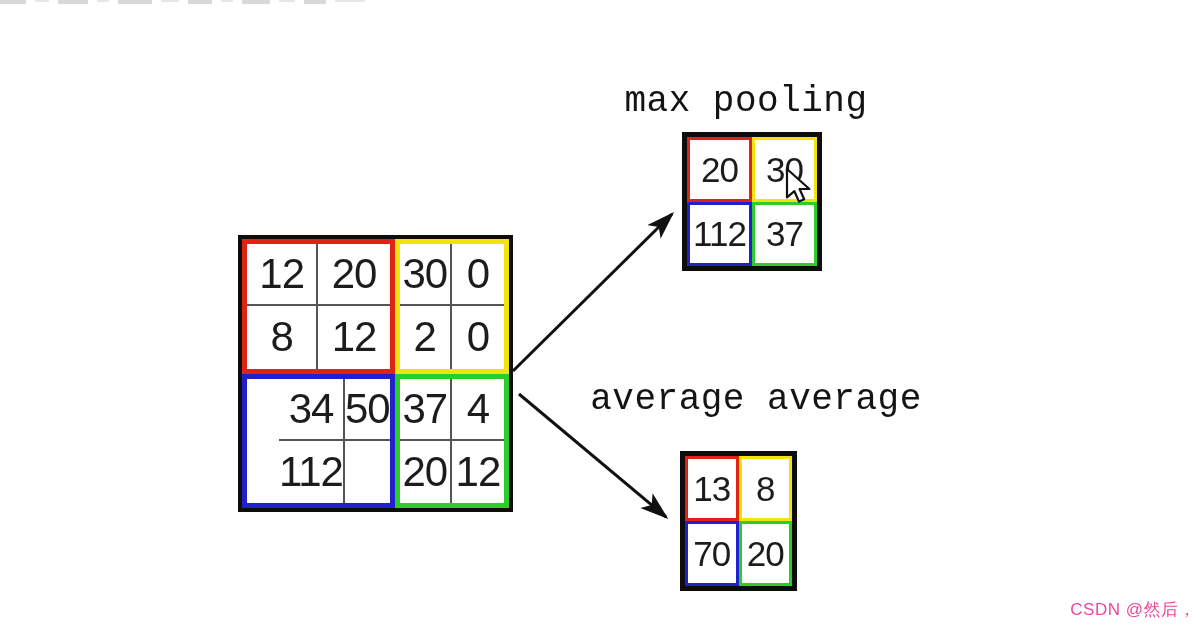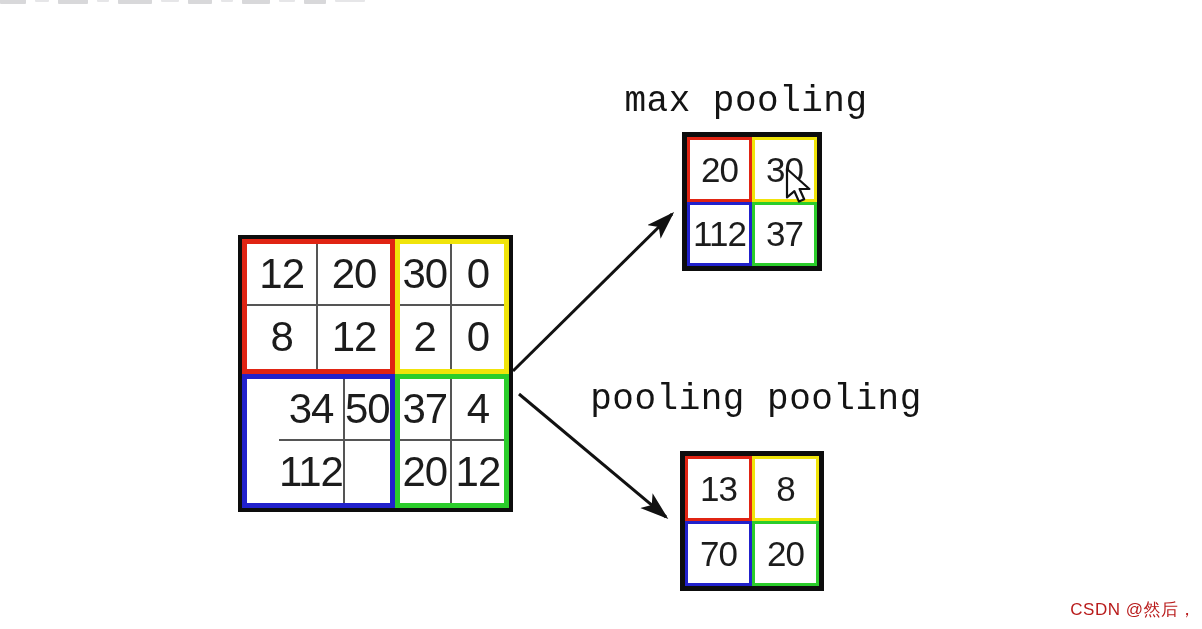--- a/index.html
+++ b/index.html
@@ -56,21 +56,21 @@
   .result-grid {
     position: absolute;
     box-sizing: border-box;
     border: 5px solid #0d0d0d;
     display: grid;
     grid-template-columns: 1fr 1fr;
     grid-template-rows: 1fr 1fr;
     background: #0d0d0d;
   }
   .grid-max { left: 682px; top: 132px; width: 140px; height: 139px; }
-  .grid-avg { left: 680px; top: 451px; width: 144px; height: 140px; }
+  .grid-avg { left: 680px; top: 451px; width: 117px; height: 140px; }
   .rcell {
     box-sizing: border-box;
     border: 3px solid transparent;
     background: #ffffff;
     display: flex; align-items: center; justify-content: center;
     font-size: 35px; line-height: 1; color: #1c1c1c; letter-spacing: -1px;
     white-space: nowrap;
   }
 
   
@@ -122,21 +122,21 @@
     </div>
     <div class="quad" style="border-color: rgb(43, 205, 43);">
       <div class="cell div-r div-b">37</div>
       <div class="cell div-b">4</div>
       <div class="cell div-r">20</div>
       <div class="cell">12</div>
     </div>
   </div>
 
   <div class="pool-title title-max">max pooling</div>
-  <div class="pool-title title-avg">pooling pooling</div>
+  <div class="pool-title title-avg">average average</div>
 
   <div class="result-grid grid-max">
     <div class="rcell" style="border-color: rgb(224, 36, 19);">20</div>
     <div class="rcell" style="border-color: rgb(240, 228, 10);">30</div>
     <div class="rcell" style="border-color: rgb(33, 33, 204);">112</div>
     <div class="rcell" style="border-color: rgb(43, 205, 43);">37</div>
   </div>
 
   <div class="result-grid grid-avg">
     <div class="rcell" style="border-color: rgb(224, 36, 19);">13</div>
@@ -155,15 +155,15 @@
       <line x1="513" y1="371" x2="672" y2="214" stroke="#111" stroke-width="3" marker-end="url(#ah)"></line>
     </g>
     <g>
       <line x1="519" y1="394" x2="666" y2="517" stroke="#111" stroke-width="3" marker-end="url(#ah)"></line>
     </g>
     <g transform="translate(787,169) scale(2)">
       <path d="M0,0 L0,14.2 L3.7,11.1 L6.0,16.3 L8.6,15.1 L6.3,10.0 L11.2,10.0 Z" fill="#ffffff" stroke="#111111" stroke-width="1.1" stroke-linejoin="round"></path>
     </g>
   </svg>
 
-  <div class="watermark" style="color: #b91c1c;">CSDN @然后，</div>
+  <div class="watermark" style="color: #ec4899;">CSDN @然后，</div>
 
 </div>
 
 </body></html>

